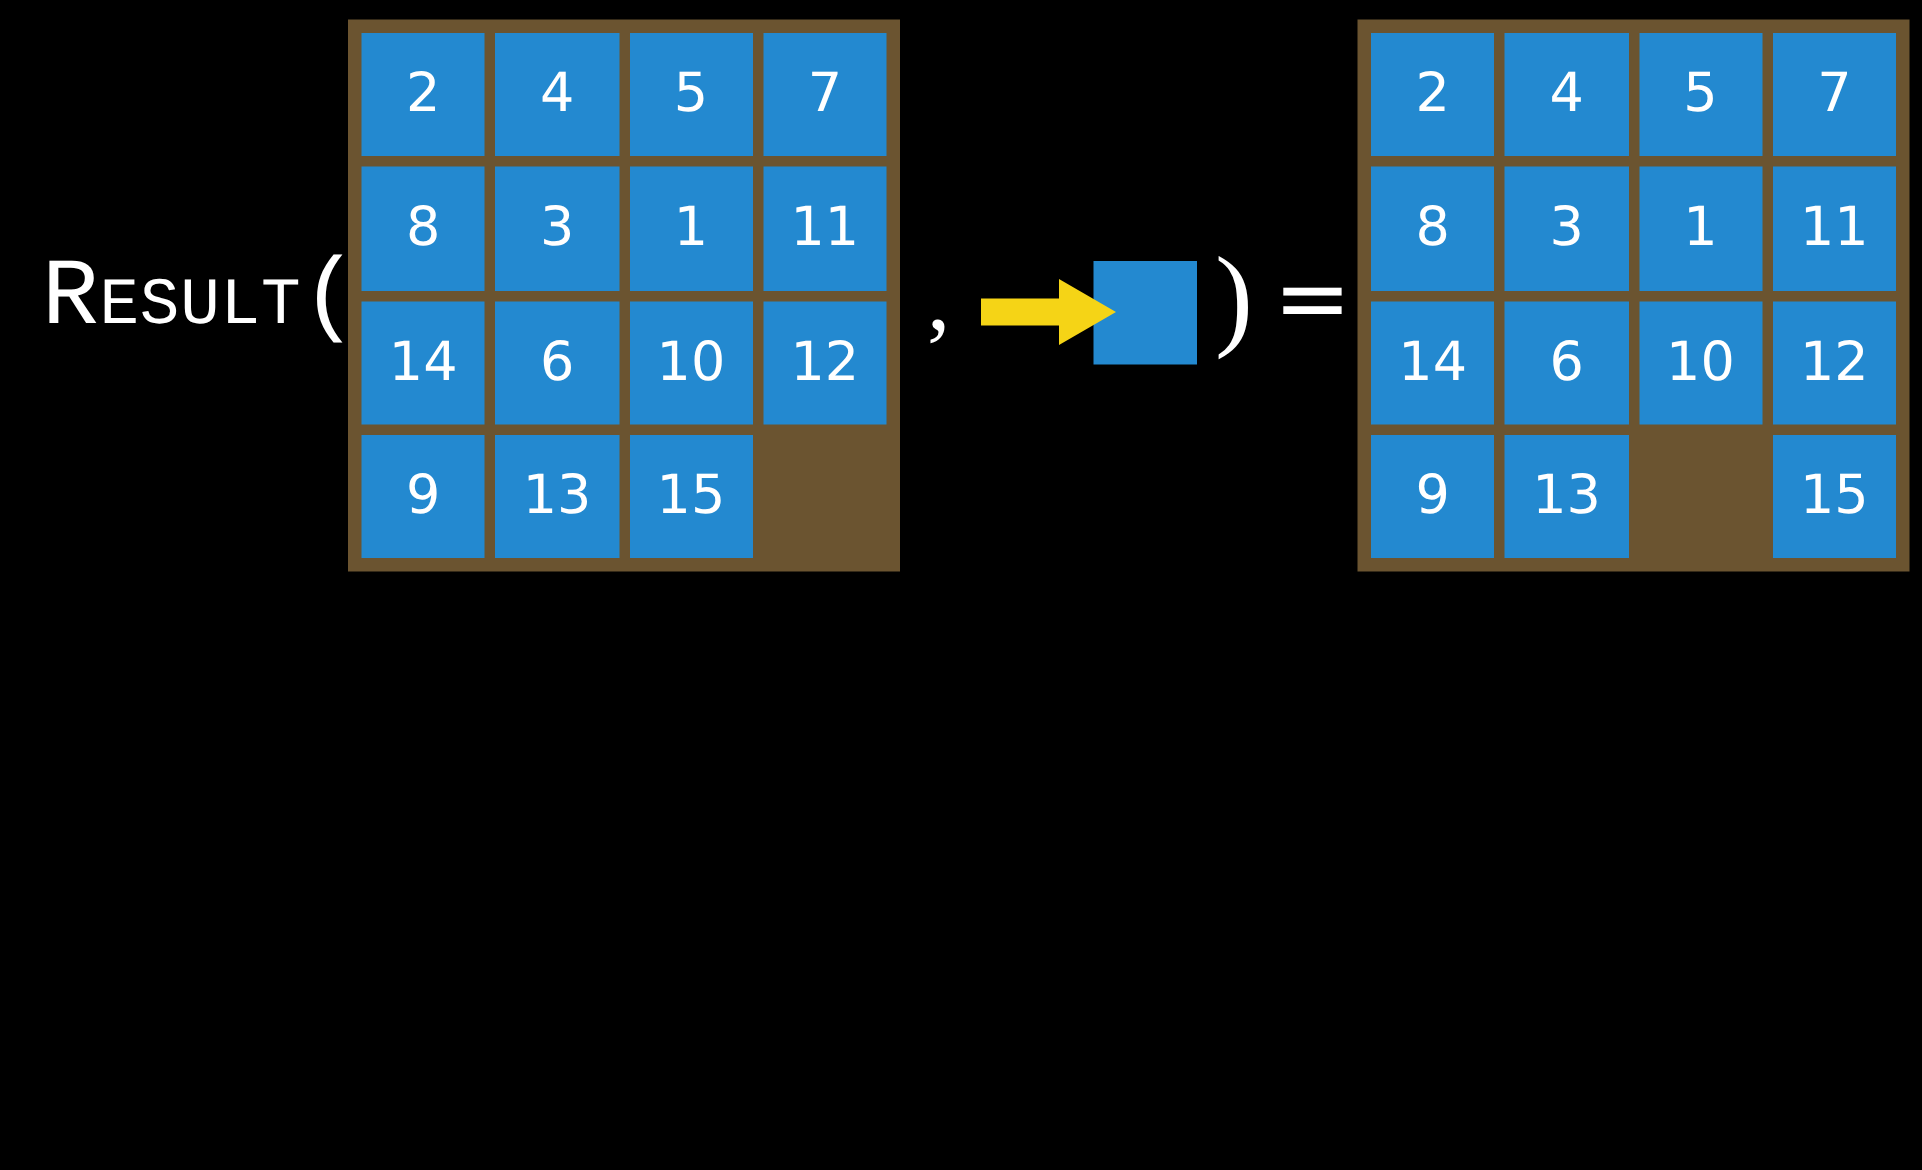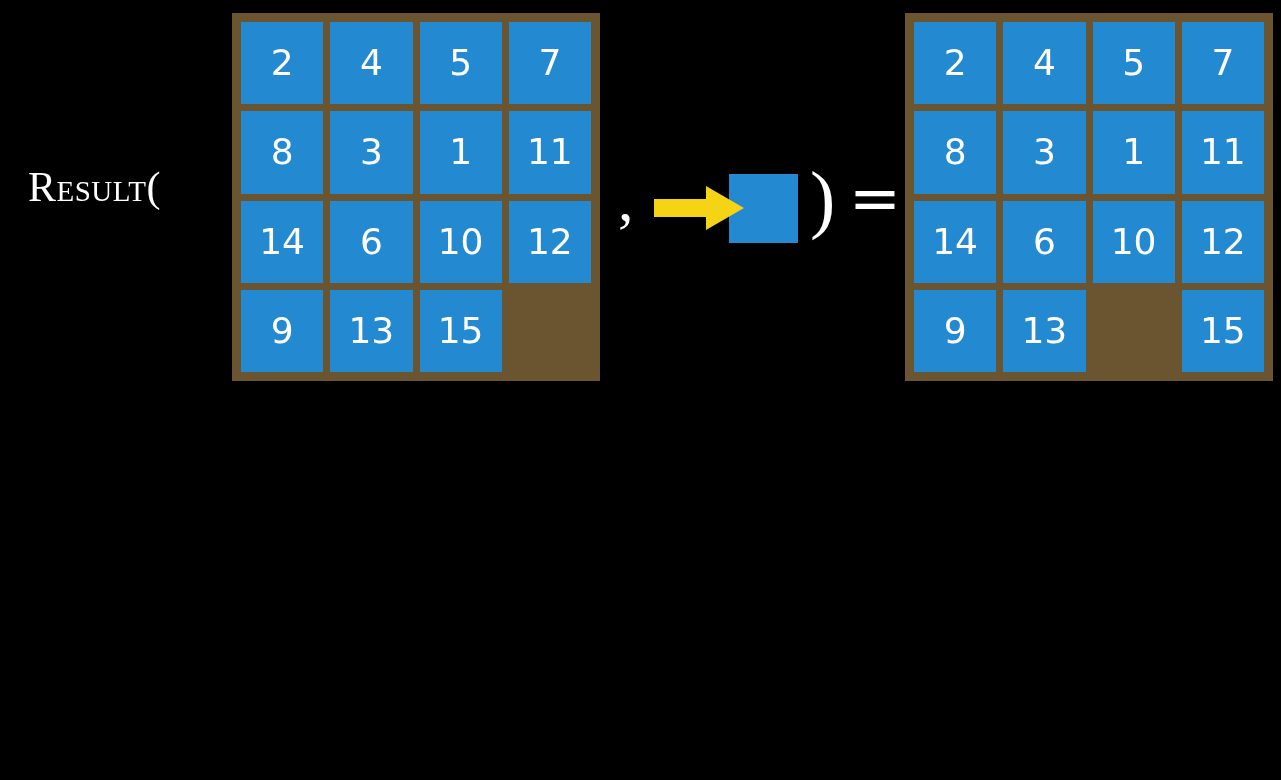--- a/index.html
+++ b/index.html
@@ -36,21 +36,22 @@
     color: #ffffff;
     font-family: "Liberation Serif", "DejaVu Serif", serif;
     font-variant: small-caps;
     font-weight: 400;
     white-space: nowrap;
     letter-spacing: 0.5px;
   }
   #label-top {
     left: 28px;
     top: 163px;
-    font-size: 42px;
+    font-size: 63px;
+    font-family: Liberation Mono, monospace;
   }
 
   
   .board {
     position: absolute;
     background: #6B5430;
     box-sizing: border-box;
     padding: 9px;
     display: grid;
     grid-template-columns: repeat(4, 1fr);

